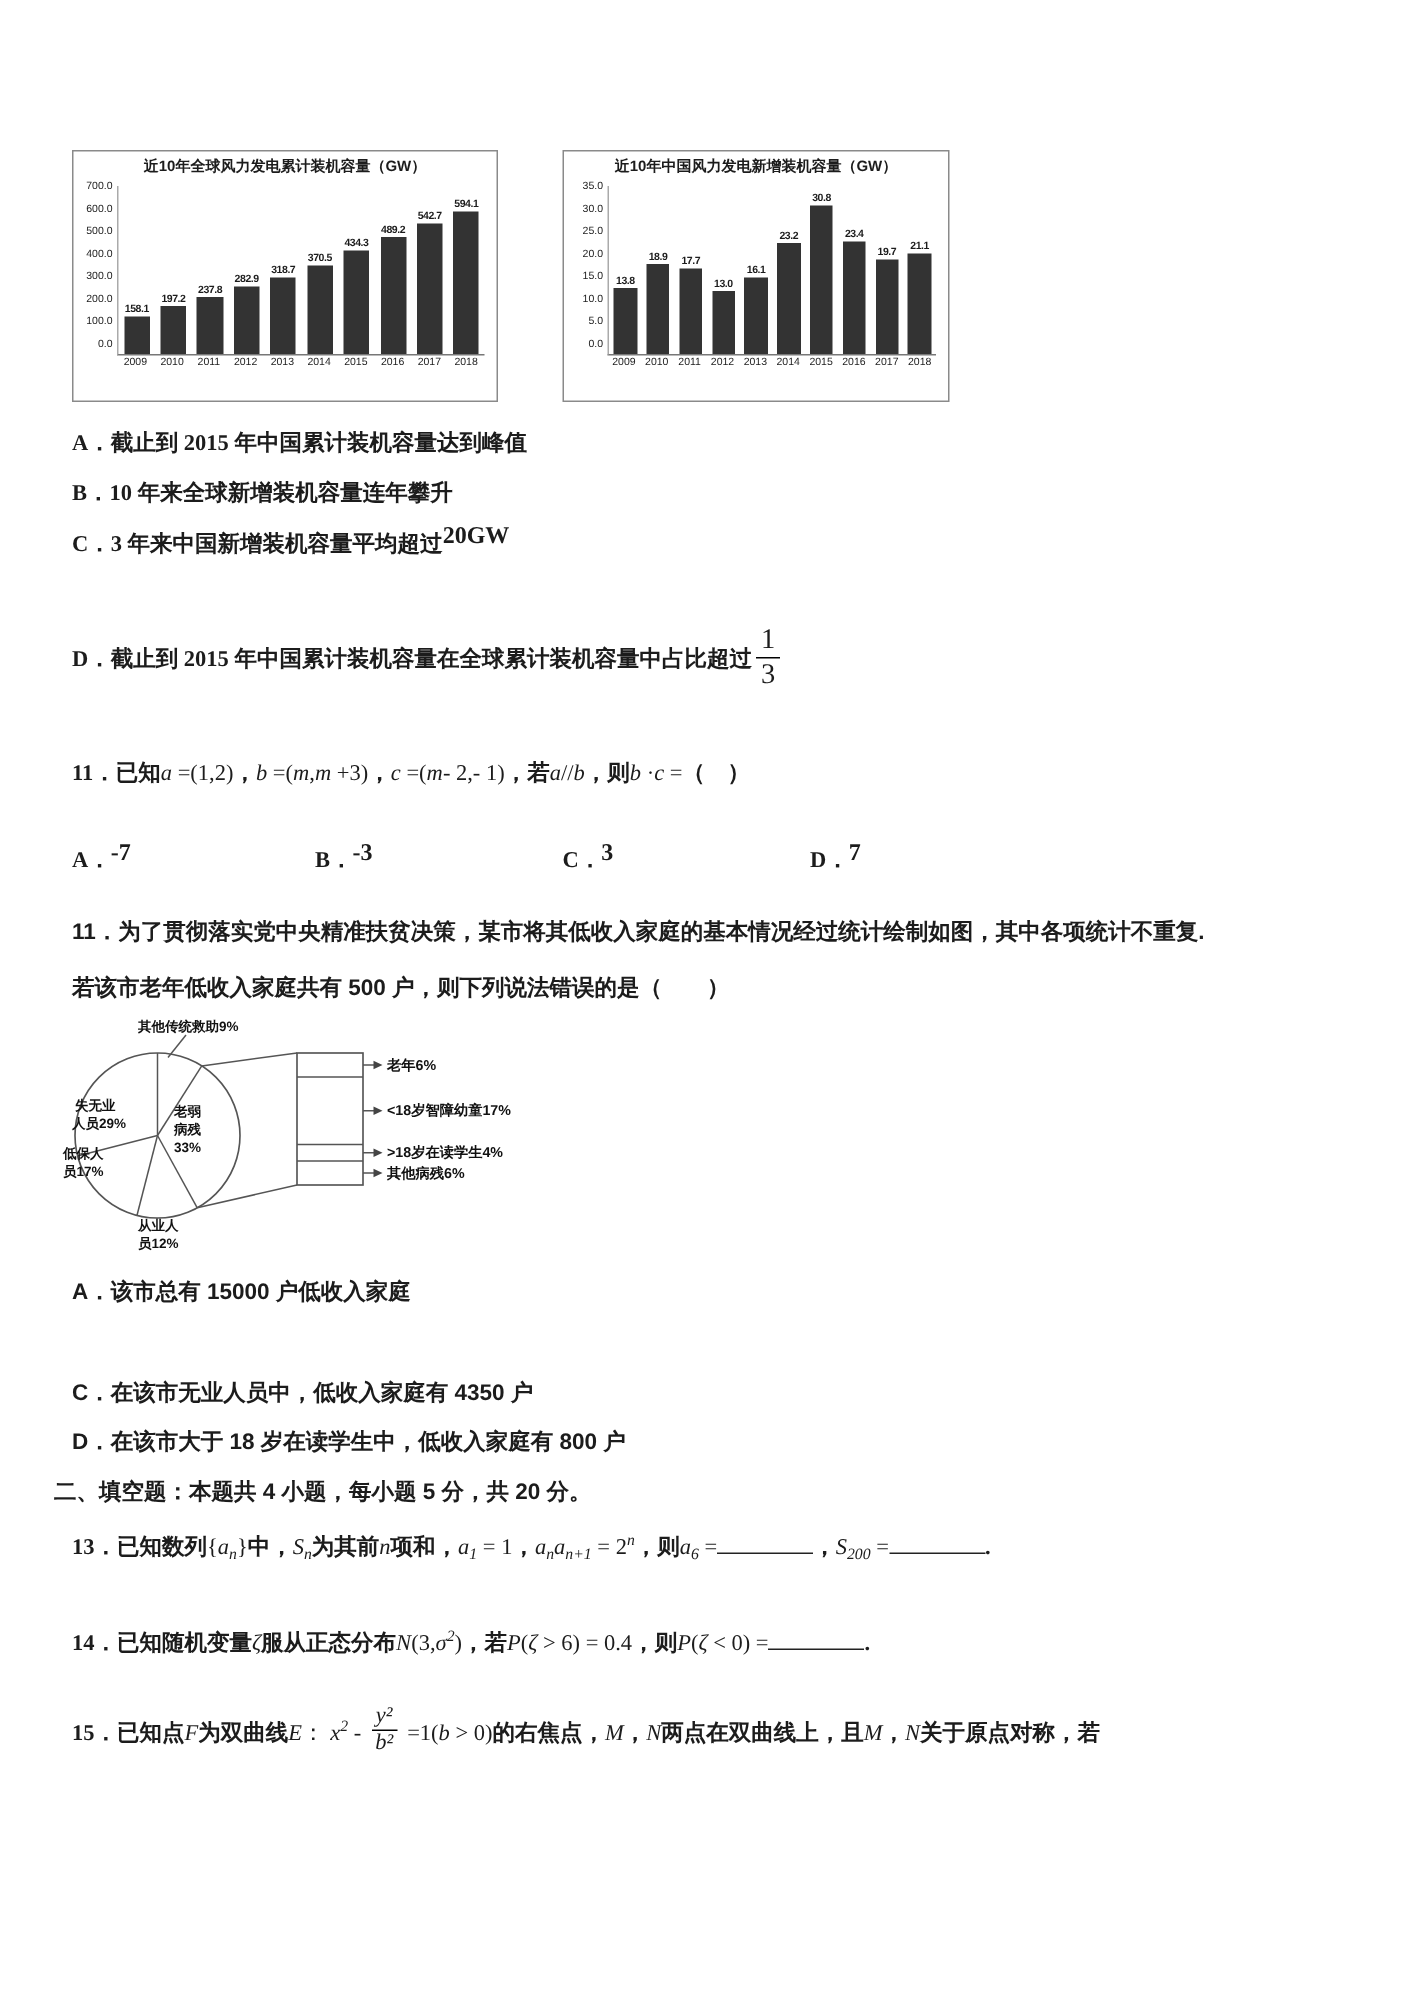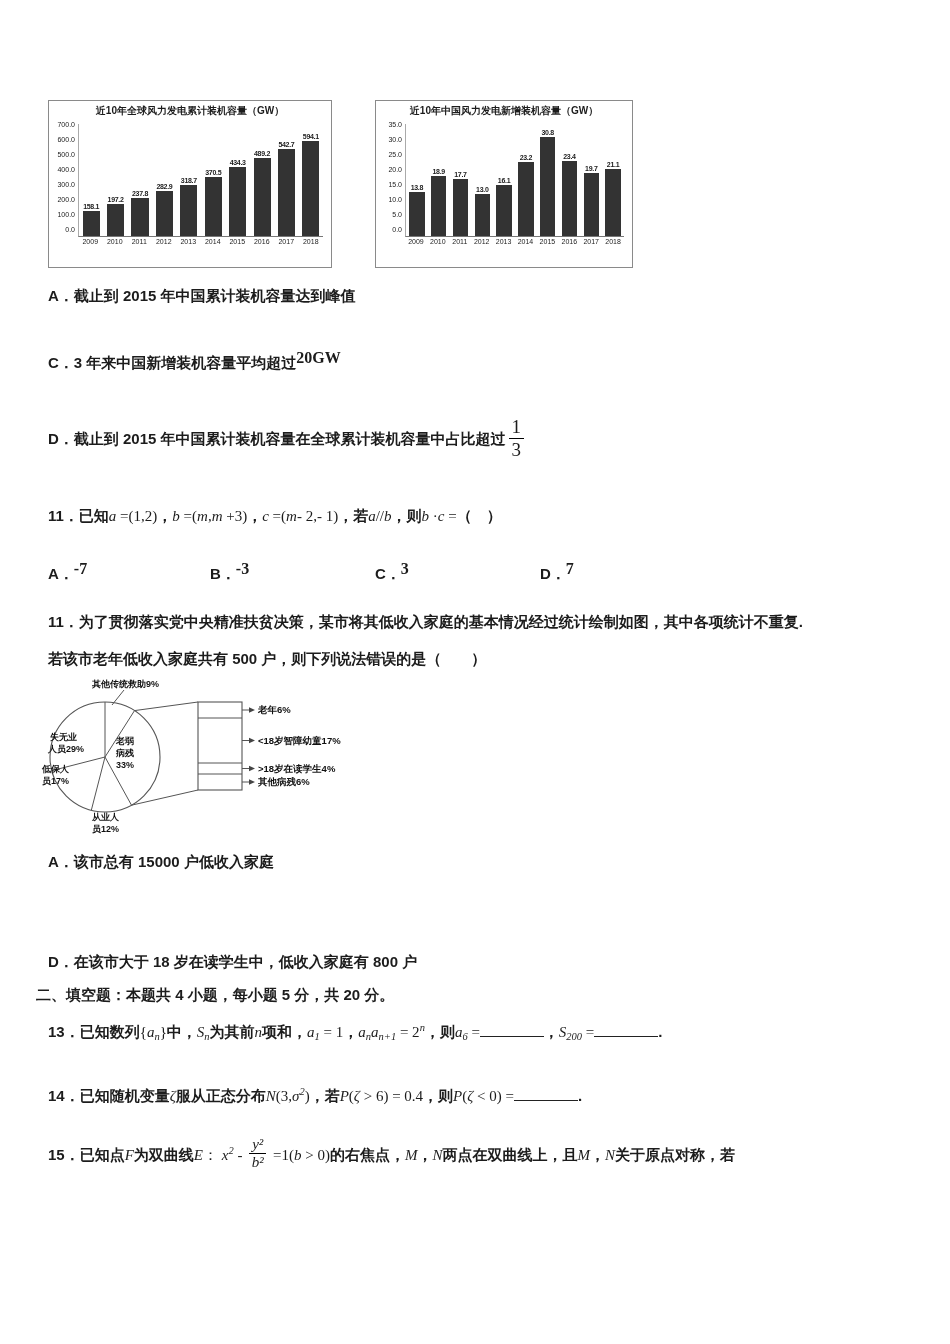--- a/index.html
+++ b/index.html
@@ -1,19 +1,19 @@
 <!DOCTYPE html>
 <html><head>
 <meta charset="utf-8">
 <style>
   html,body{margin:0;padding:0;background:#e8e8e8;}
   .page{position:relative;width:950px;height:1344px;background:#ffffff;margin:0 auto;
         font-family:"Liberation Sans",sans-serif;color:#1c1c1c;overflow:hidden;}
   .line{position:absolute;font-size:15px;line-height:24px;font-weight:600;white-space:nowrap;}
-  .cn{font-family:Liberation Sans, sans-serif;}
+  .cn{font-family:Liberation Serif, serif;}
   .mi{font-family:"Liberation Serif",serif;font-style:italic;font-weight:400;}
   .mr{font-family:"Liberation Serif",serif;font-weight:400;}
   .msub{font-family:"Liberation Serif",serif;font-style:italic;font-weight:400;font-size:10.5px;vertical-align:-3px;}
   .msup{font-family:"Liberation Serif",serif;font-style:italic;font-weight:400;font-size:10.5px;vertical-align:6px;}
   .mrise{font-family:"Liberation Serif",serif;font-weight:700;font-size:16px;position:relative;top:-5px;}
   .blank{display:inline-block;width:62px;height:15px;border-bottom:1.3px solid #222;vertical-align:baseline;}
   .frac{display:inline-block;vertical-align:middle;text-align:center;font-family:"Liberation Serif",serif;
         font-weight:400;line-height:1.15;margin:0 3px;position:relative;top:-2px;}
   .frac .fn{display:block;border-bottom:1.3px solid #000;padding:0 3px;}
   .frac .fd{display:block;}
@@ -186,20 +186,21 @@
             <div class="cat">2015</div>
             <div class="cat">2016</div>
             <div class="cat">2017</div>
             <div class="cat">2018</div>
           </div>
       </div>
     </div>
   </div>
 
   <div class="line" style="left:48px;top:284px"><span class="cn">A．截止到 2015 年中国累计装机容量达到峰值</span></div>
+  <div class="line" style="left:48px;top:317px"><span class="cn">B．10 年来全球新增装机容量连年攀升</span></div>
   <div class="line" style="left:48px;top:351px"><span class="cn">C．3 年来中国新增装机容量平均超过</span><span class="mrise">20GW</span></div>
   <div class="line" style="left:48px;top:418px"><span class="cn">D．截止到 2015 年中国累计装机容量在全球累计装机容量中占比超过</span><span class="frac" style="font-size: 19px;"><span class="fn">1</span><span class="fd">3</span></span></div>
 
   <div class="line" style="left:48px;top:504px"><span class="cn">11．已知</span><span class="mi">a</span><span class="mr"> =(1,2)</span><span class="cn">，</span><span class="mi">b</span><span class="mr"> =(</span><span class="mi">m</span><span class="mr">,</span><span class="mi">m</span><span class="mr"> +3)</span><span class="cn">，</span><span class="mi">c</span><span class="mr"> =(</span><span class="mi">m</span><span class="mr">- 2,- 1)</span><span class="cn">，若</span><span class="mi">a</span><span class="mr">//</span><span class="mi">b</span><span class="cn">，则</span><span class="mi">b</span><span class="mr"> ·</span><span class="mi">c</span><span class="mr"> =</span><span class="cn">（　）</span></div>
   <div class="line" style="left:48px;top:562px"><span class="cn">A．</span><span class="mrise">-7</span></div>
   <div class="line" style="left:210px;top:562px"><span class="cn">B．</span><span class="mrise">-3</span></div>
   <div class="line" style="left:375px;top:562px"><span class="cn">C．</span><span class="mrise">3</span></div>
   <div class="line" style="left:540px;top:562px"><span class="cn">D．</span><span class="mrise">7</span></div>
 
   <div class="line" style="left:48px;top:610px">11．为了贯彻落实党中央精准扶贫决策，某市将其低收入家庭的基本情况经过统计绘制如图，其中各项统计不重复.</div>
@@ -243,20 +244,21 @@
     <line class="pl" x1="206" y1="96.5" x2="214" y2="96.5"></line>
     <polygon class="pah" points="219,96.5 213,93.7 213,99.3"></polygon>
     <text class="pt pbt" x="222" y="99.5">&gt;18岁在读学生4%</text>
 
     <line class="pl" x1="206" y1="110" x2="214" y2="110"></line>
     <polygon class="pah" points="219,110 213,107.2 213,112.8"></polygon>
     <text class="pt pbt" x="222" y="113">其他病残6%</text>
   </svg>
 
   <div class="line" style="left:48px;top:850px">A．该市总有 15000 户低收入家庭</div>
+  <div class="line" style="left:48px;top:917px">C．在该市无业人员中，低收入家庭有 4350 户</div>
   <div class="line" style="left:48px;top:950px">D．在该市大于 18 岁在读学生中，低收入家庭有 800 户</div>
 
   <div class="line" style="left:36px;top:983px">二、填空题：本题共 4 小题，每小题 5 分，共 20 分。</div>
   <div class="line" style="left:48px;top:1016px"><span class="cn">13．已知数列</span><span class="mr">{</span><span class="mi">a</span><span class="msub">n</span><span class="mr">}</span><span class="cn">中，</span><span class="mi">S</span><span class="msub">n</span><span class="cn">为其前</span><span class="mi">n</span><span class="cn">项和，</span><span class="mi">a</span><span class="msub">1</span><span class="mr"> = 1</span><span class="cn">，</span><span class="mi">a</span><span class="msub">n</span><span class="mi">a</span><span class="msub">n+1</span><span class="mr"> = 2</span><span class="msup">n</span><span class="cn">，则</span><span class="mi">a</span><span class="msub">6</span><span class="mr"> =</span><span class="blank" style="width: 64px;"></span><span class="cn">，</span><span class="mi">S</span><span class="msub">200</span><span class="mr"> =</span><span class="blank" style="width: 64px;"></span><span class="cn">.</span></div>
   <div class="line" style="left:48px;top:1080px"><span class="cn">14．已知随机变量</span><span class="mi">ζ</span><span class="cn">服从正态分布</span><span class="mi">N</span><span class="mr">(3,</span><span class="mi">σ</span><span class="msup">2</span><span class="mr">)</span><span class="cn">，若</span><span class="mi">P</span><span class="mr">(</span><span class="mi">ζ</span><span class="mr"> &gt; 6) = 0.4</span><span class="cn">，则</span><span class="mi">P</span><span class="mr">(</span><span class="mi">ζ</span><span class="mr"> &lt; 0) =</span><span class="blank" style="width: 64px;"></span><span class="cn">.</span></div>
   <div class="line" style="left:48px;top:1138px"><span class="cn">15．已知点</span><span class="mi">F</span><span class="cn">为双曲线</span><span class="mi">E</span><span class="mr">： </span><span class="mi">x</span><span class="msup">2</span><span class="mr"> - </span><span class="frac fit" style="font-size: 15px;"><span class="fn">y²</span><span class="fd">b²</span></span><span class="mr"> =1(</span><span class="mi">b</span><span class="mr"> &gt; 0)</span><span class="cn">的右焦点，</span><span class="mi">M</span><span class="cn">，</span><span class="mi">N</span><span class="cn">两点在双曲线上，且</span><span class="mi">M</span><span class="cn">，</span><span class="mi">N</span><span class="cn">关于原点对称，若</span></div>
 
 </div>
 
 </body></html>

